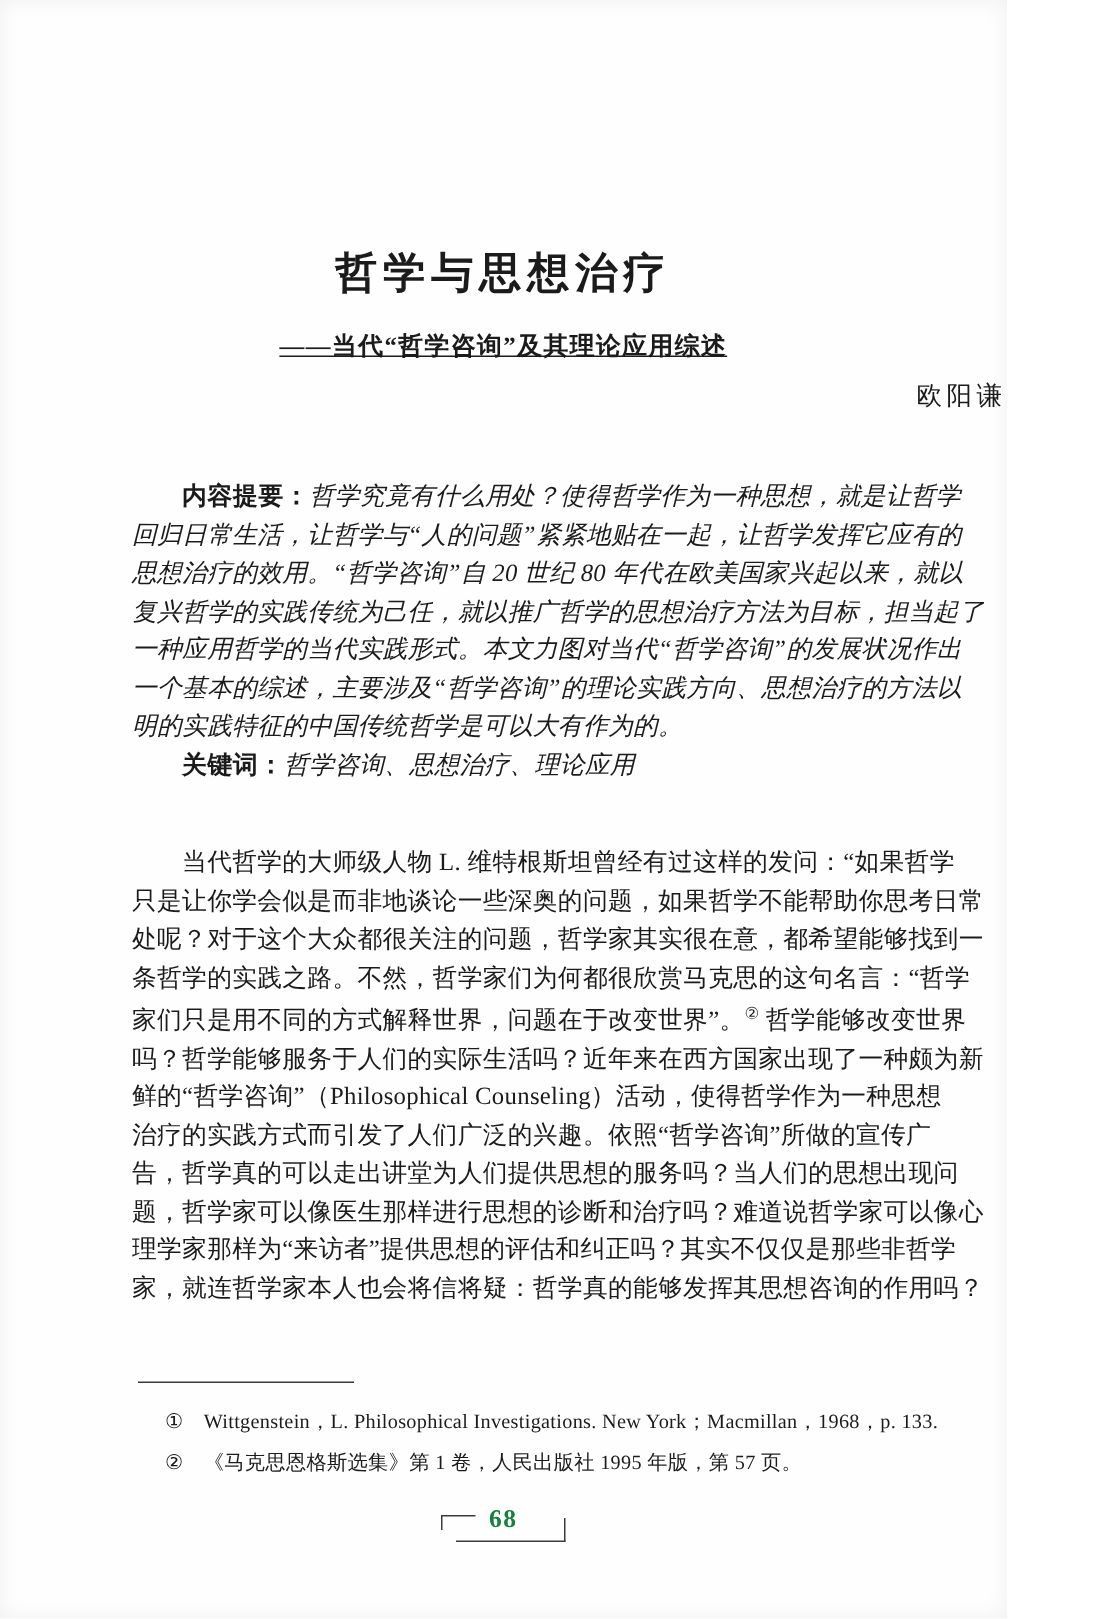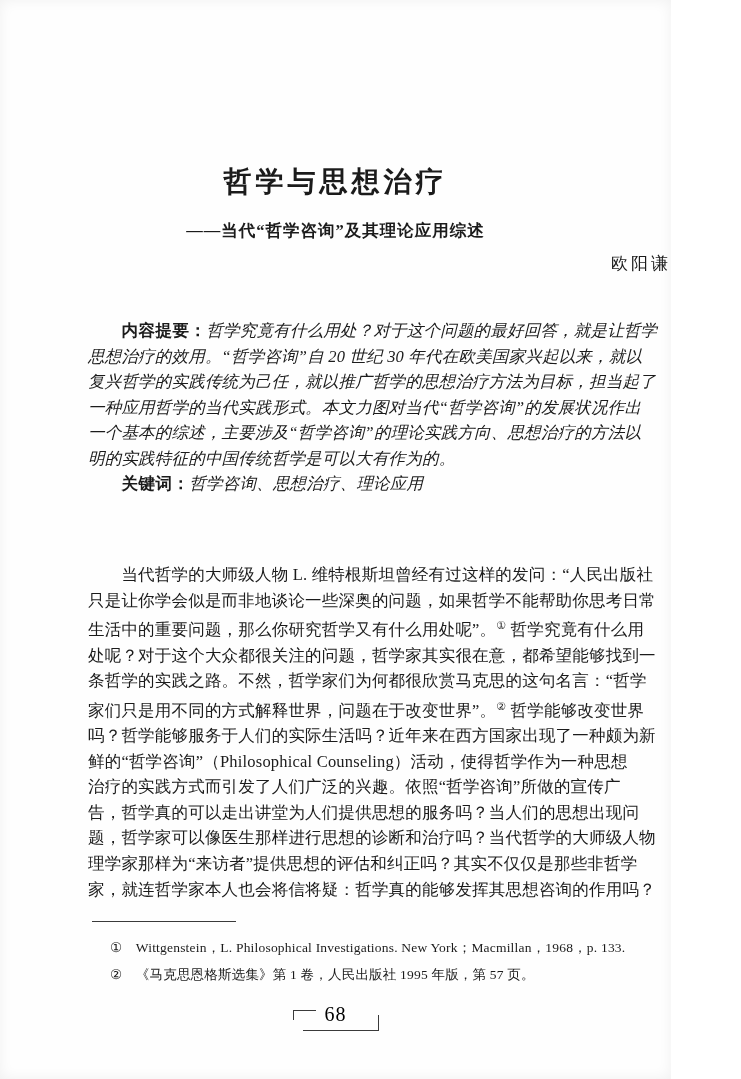--- a/index.html
+++ b/index.html
@@ -30,20 +30,21 @@
   }
   .subtitle {
     position: absolute;
     top: 220px;
     left: 0;
     right: 0;
     text-align: center;
     font-size: 16.5px;
     font-weight: 600;
     letter-spacing: 1px;
+    text-decoration: underline;
   }
   .author {
     position: absolute;
     top: 252px;
     left: 0;
     right: 0;
     text-align: right;
     font-size: 17px;
     letter-spacing: 3px;
   }
@@ -101,22 +102,23 @@
     position: absolute;
     top: 1001px;
     left: 0;
     right: 0;
     text-align: center;
   }
   .pn-inner {
     position: relative;
     display: inline-block;
     padding: 2px 32px 5px 32px;
-    font-size: 20px;
-    color: #000000;
+    font-size: 17px;
+    color: #15803d;
+    font-weight: bold;
   }
   
   .pn-underline {
     position: absolute;
     left: 10px;
     right: 0;
     bottom: 0;
     height: 15px;
     border-bottom: 1.6px solid #3a3a3a;
     border-right: 1.6px solid #3a3a3a;
@@ -138,41 +140,41 @@
 
 <div class="page">
 
   <h1 class="title">哲学与思想治疗</h1>
 
   <div class="subtitle">——当代“哲学咨询”及其理论应用综述</div>
 
   <div class="author">欧阳谦</div>
 
   <div class="abstract">
-      <div class="line"><span>　　</span><span class="b">内容提要：</span><span>哲学究竟有什么用处？对于这个问题的最好回答，就是让哲学</span></div>
-      <div class="line"><span>思想治疗的效用。“哲学咨询”自 20 世纪 30 年代在欧美国家兴起以来，就以</span></div>
+      <div class="line"><span>　　</span><span class="b">内容提要：</span><span>哲学究竟有什么用处？使得哲学作为一种思想，就是让哲学</span></div>
+      <div class="line"><span>回归日常生活，让哲学与“人的问题”紧紧地贴在一起，让哲学发挥它应有的</span></div>
+      <div class="line"><span>思想治疗的效用。“哲学咨询”自 20 世纪 80 年代在欧美国家兴起以来，就以</span></div>
       <div class="line"><span>复兴哲学的实践传统为己任，就以推广哲学的思想治疗方法为目标，担当起了</span></div>
       <div class="line"><span>一种应用哲学的当代实践形式。本文力图对当代“哲学咨询”的发展状况作出</span></div>
       <div class="line"><span>一个基本的综述，主要涉及“哲学咨询”的理论实践方向、思想治疗的方法以</span></div>
       <div class="line"><span>明的实践特征的中国传统哲学是可以大有作为的。</span></div>
       <div class="line"><span>　　</span><span class="b">关键词：</span><span>哲学咨询、思想治疗、理论应用</span></div>
     </div>
 
   <div class="bodytext">
-      <div class="line"><span>　　当代哲学的大师级人物 L. 维特根斯坦曾经有过这样的发问：“人民出版社</span></div>
+      <div class="line"><span>　　当代哲学的大师级人物 L. 维特根斯坦曾经有过这样的发问：“如果哲学</span></div>
       <div class="line"><span>只是让你学会似是而非地谈论一些深奥的问题，如果哲学不能帮助你思考日常</span></div>
-      <div class="line"><span>生活中的重要问题，那么你研究哲学又有什么用处呢”。</span><span class="sup">①</span><span> 哲学究竟有什么用</span></div>
       <div class="line"><span>处呢？对于这个大众都很关注的问题，哲学家其实很在意，都希望能够找到一</span></div>
       <div class="line"><span>条哲学的实践之路。不然，哲学家们为何都很欣赏马克思的这句名言：“哲学</span></div>
       <div class="line"><span>家们只是用不同的方式解释世界，问题在于改变世界”。</span><span class="sup">②</span><span> 哲学能够改变世界</span></div>
       <div class="line"><span>吗？哲学能够服务于人们的实际生活吗？近年来在西方国家出现了一种颇为新</span></div>
       <div class="line"><span>鲜的“哲学咨询”（Philosophical Counseling）活动，使得哲学作为一种思想</span></div>
       <div class="line"><span>治疗的实践方式而引发了人们广泛的兴趣。依照“哲学咨询”所做的宣传广</span></div>
       <div class="line"><span>告，哲学真的可以走出讲堂为人们提供思想的服务吗？当人们的思想出现问</span></div>
-      <div class="line"><span>题，哲学家可以像医生那样进行思想的诊断和治疗吗？当代哲学的大师级人物</span></div>
+      <div class="line"><span>题，哲学家可以像医生那样进行思想的诊断和治疗吗？难道说哲学家可以像心</span></div>
       <div class="line"><span>理学家那样为“来访者”提供思想的评估和纠正吗？其实不仅仅是那些非哲学</span></div>
       <div class="line"><span>家，就连哲学家本人也会将信将疑：哲学真的能够发挥其思想咨询的作用吗？</span></div>
     </div>
 
   <div class="fnrule"></div>
 
   <div class="footnotes">
       <div class="fnline"><span class="fnm">①</span><span>　Wittgenstein，L. </span><span class="i">Philosophical Investigations</span><span>. New York；Macmillan，1968，p. 133.</span></div>
       <div class="fnline"><span class="fnm">②</span><span>　《马克思恩格斯选集》第 1 卷，人民出版社 1995 年版，第 57 页。</span></div>
     </div>

